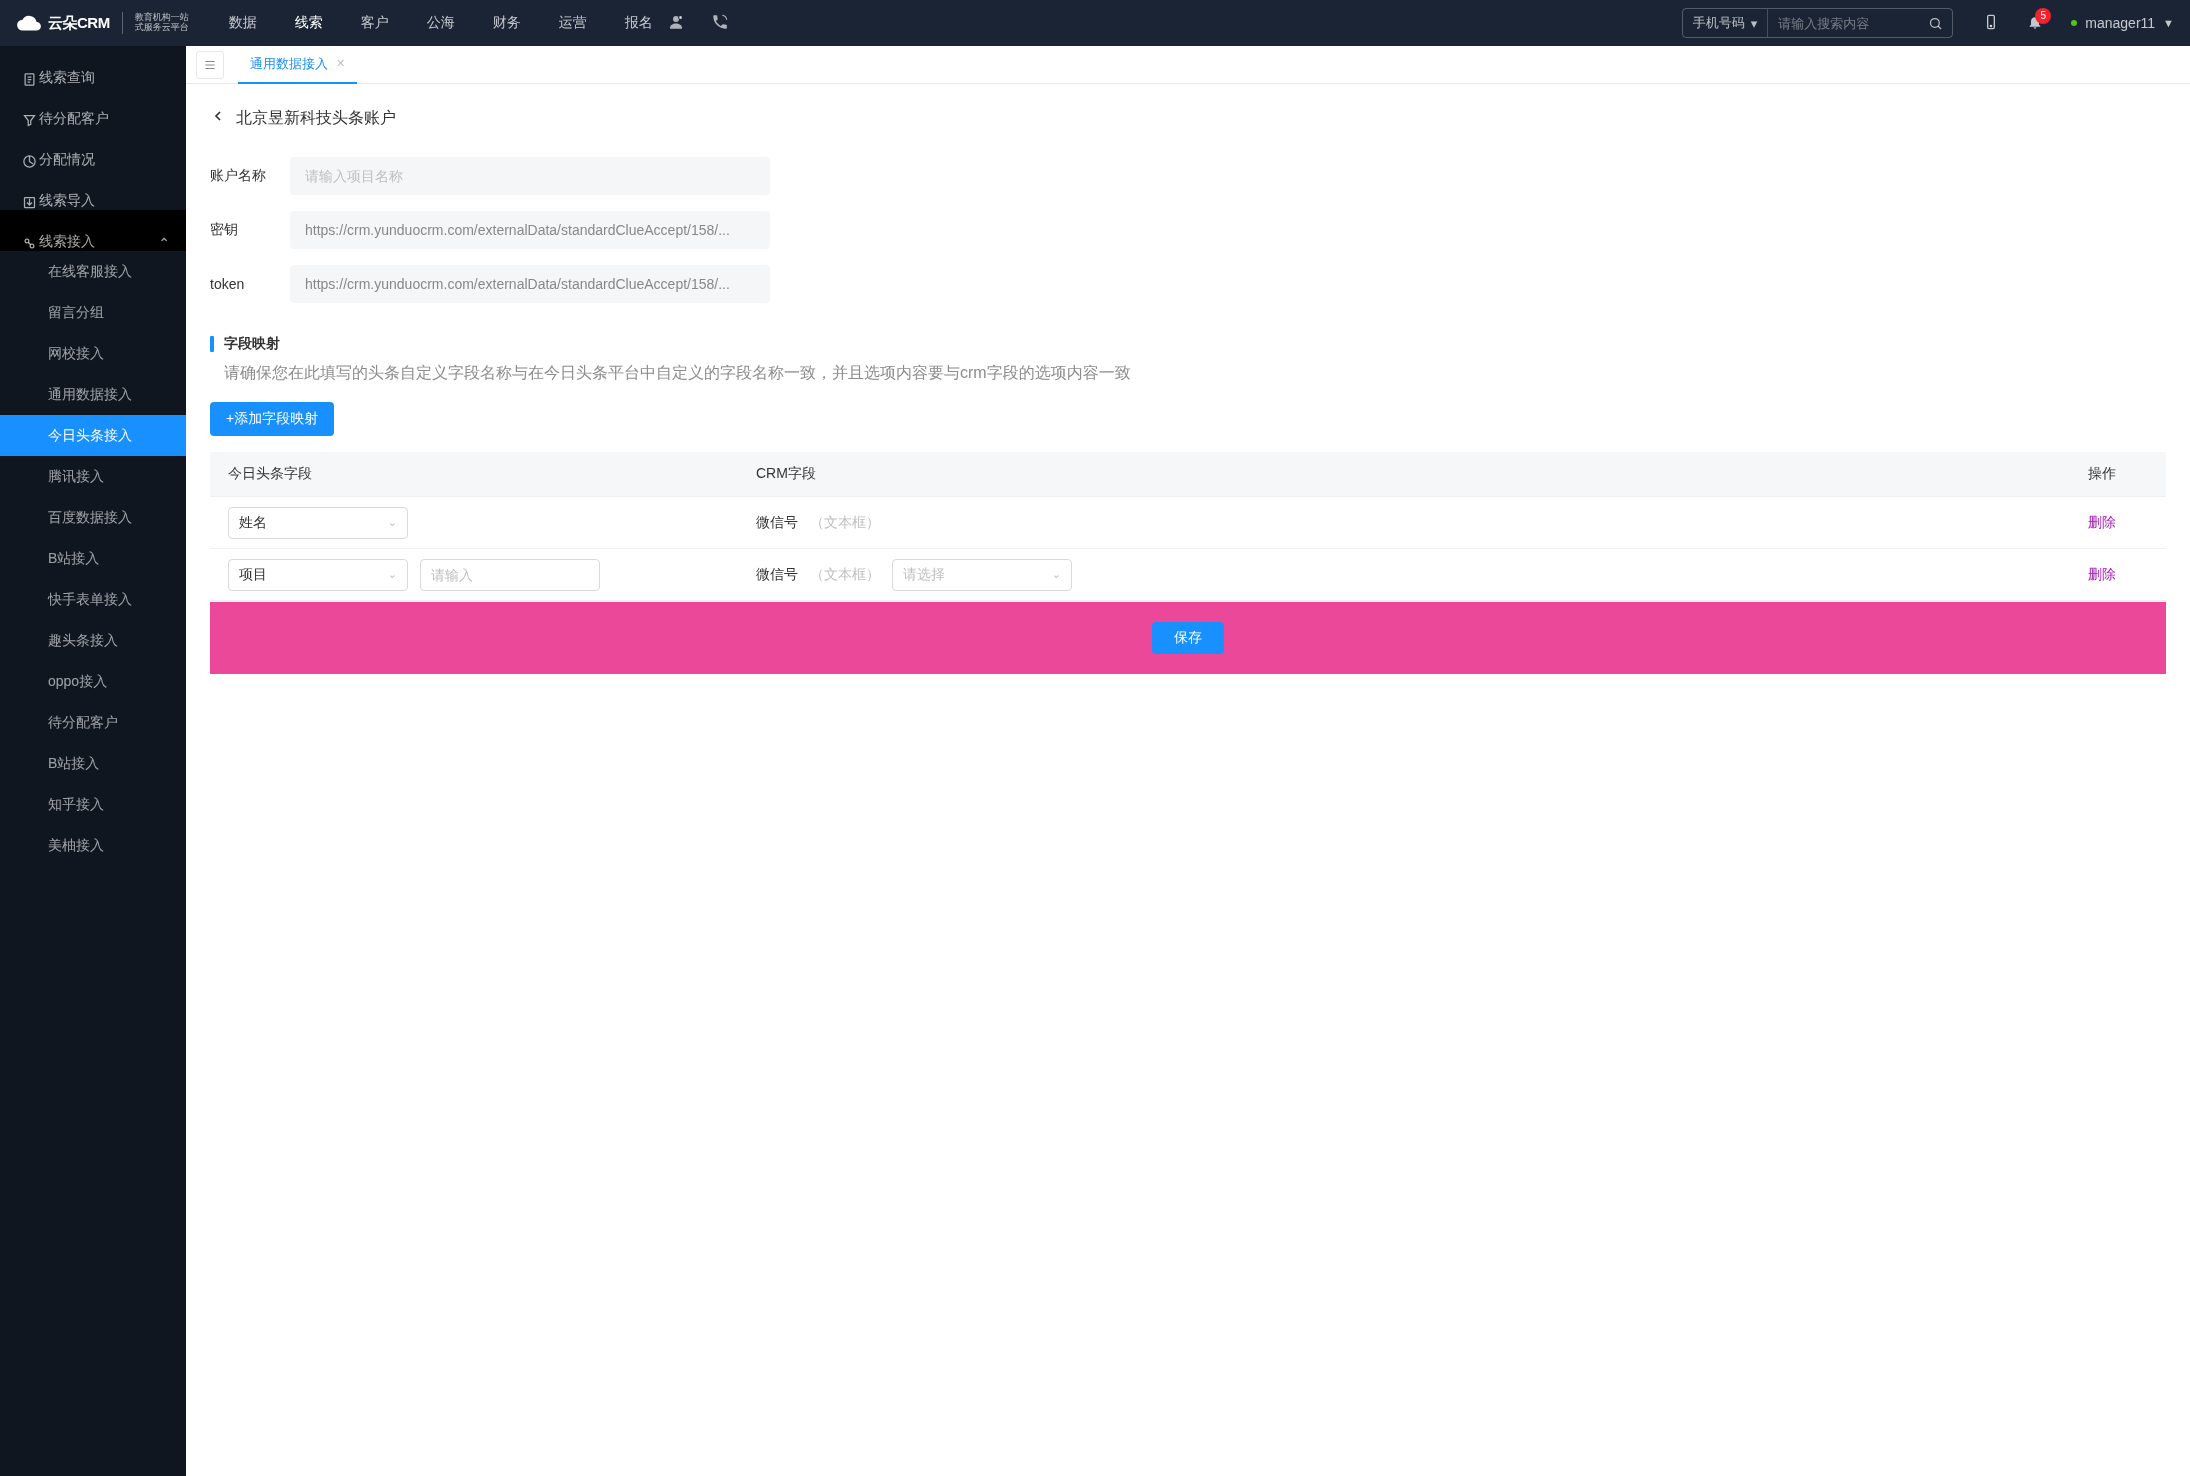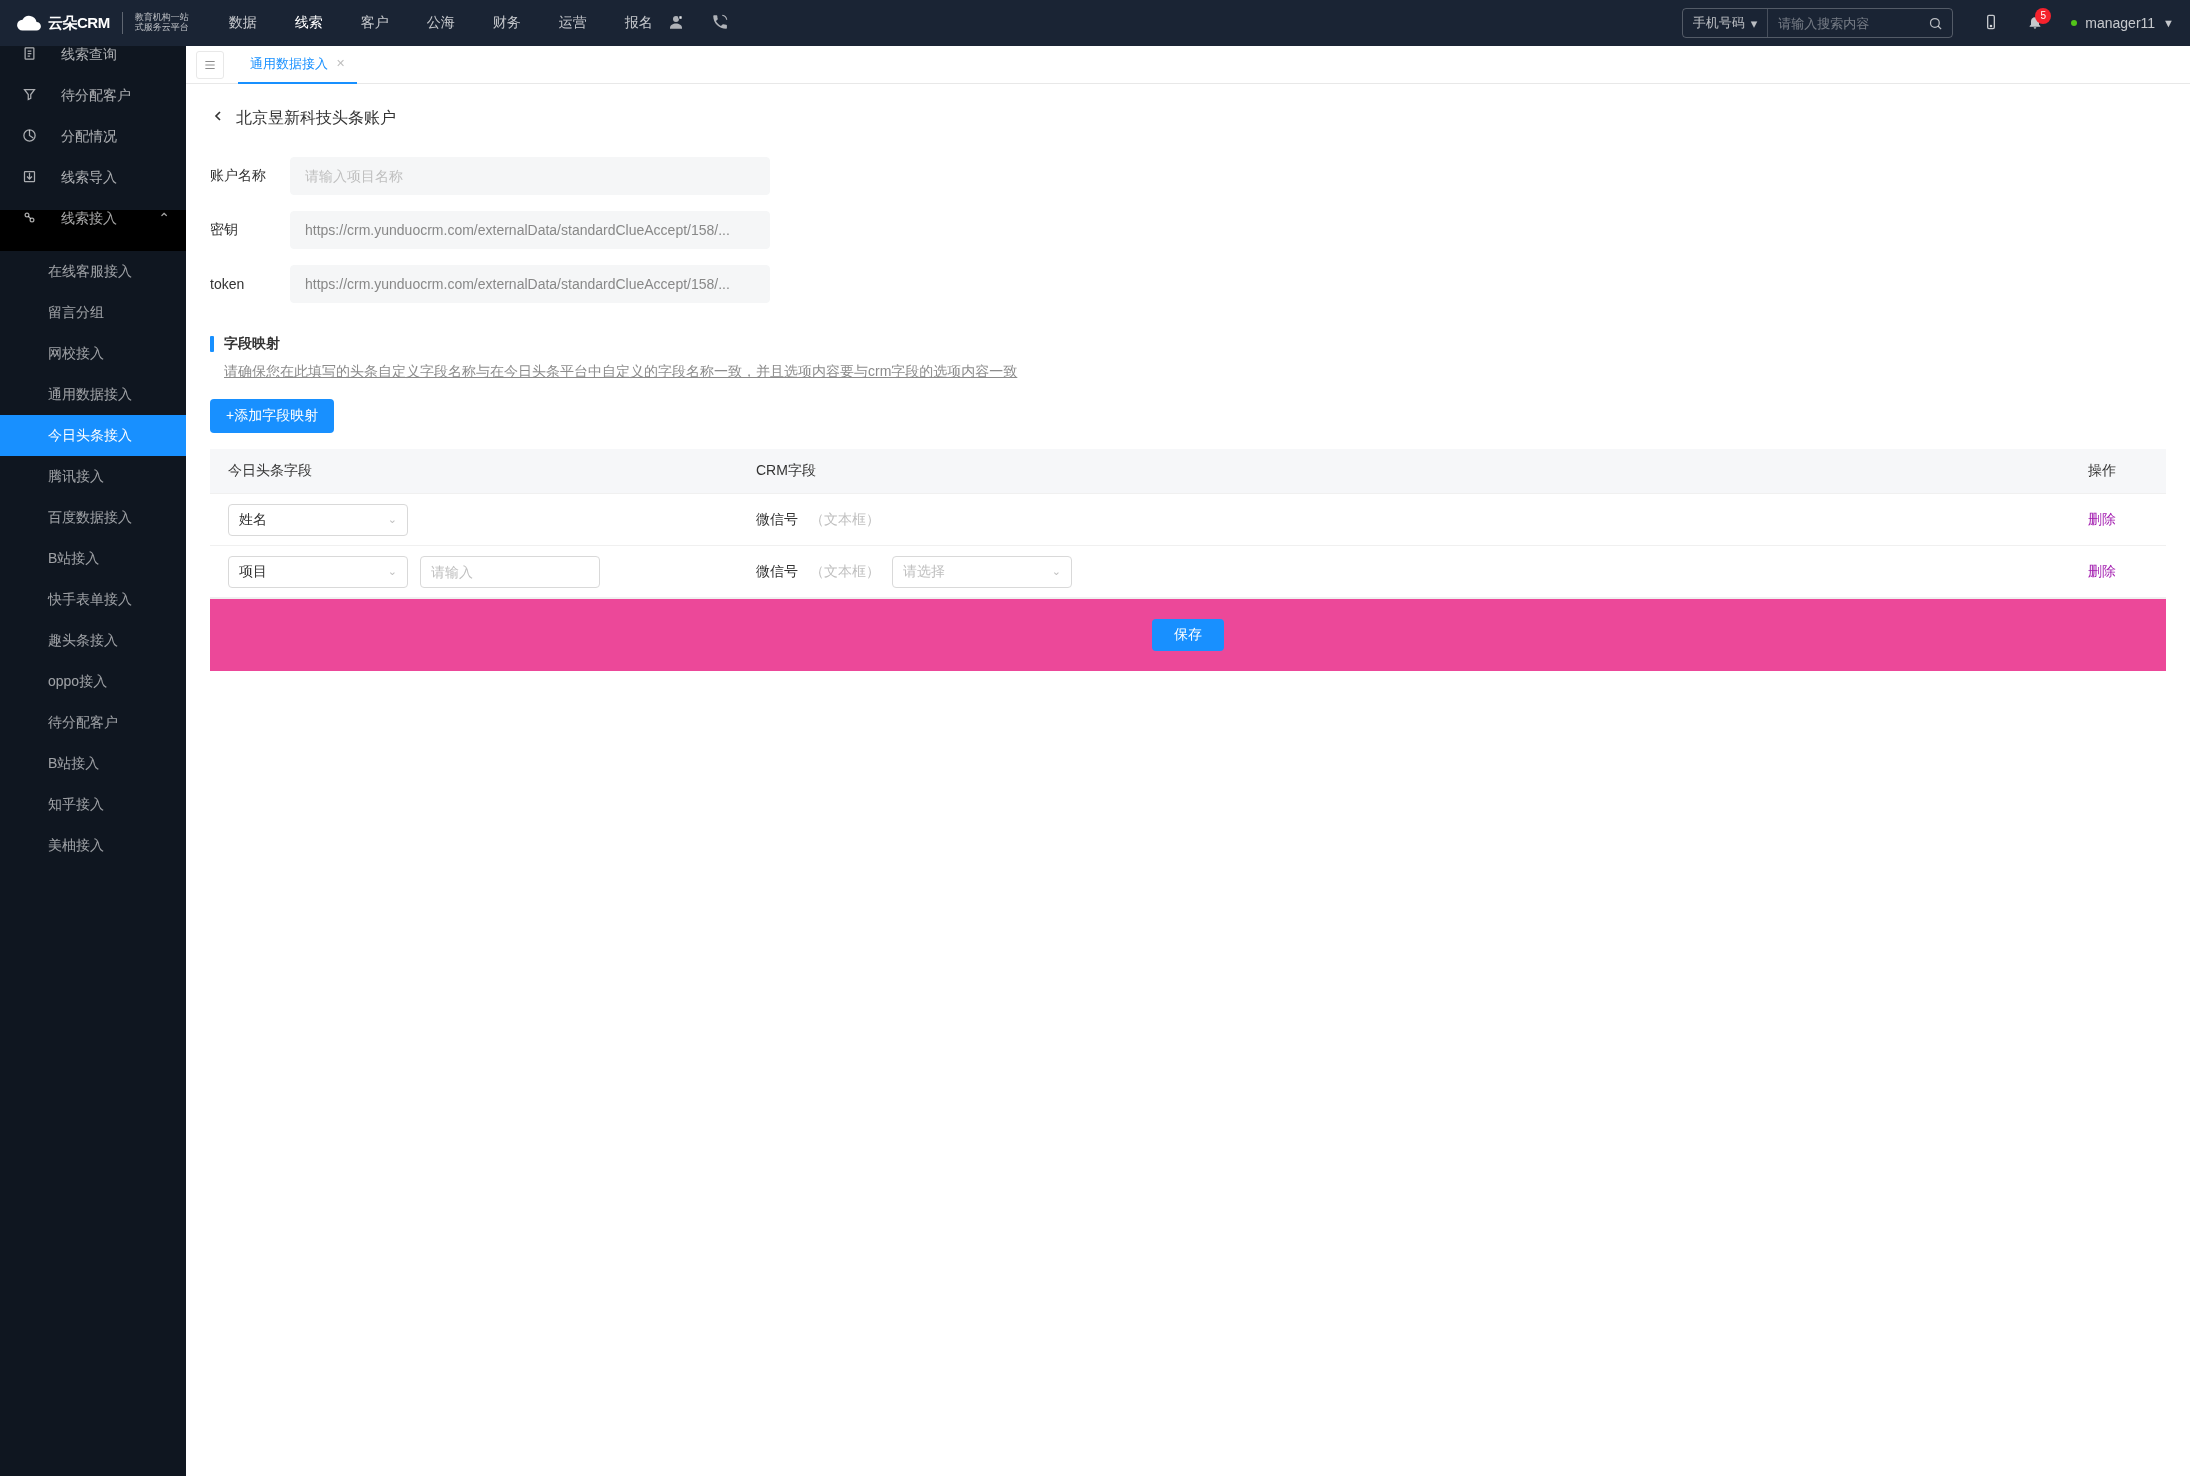--- a/index.html
+++ b/index.html
@@ -25,21 +25,21 @@
     .search-btn { width: 34px; display: flex; align-items: center; justify-content: center; color: rgba(255,255,255,0.7); cursor: pointer; }
     .hdr-right { display: flex; align-items: center; gap: 28px; margin-left: 30px; color: rgba(255,255,255,0.75); }
     .bell-wrap { position: relative; }
     .badge { position: absolute; top: -6px; right: -8px; background: #f5222d; color: #fff; font-size: 10px; min-width: 16px; height: 16px; border-radius: 8px; display: flex; align-items: center; justify-content: center; padding: 0 3px; }
     .user-grp { display: flex; align-items: center; gap: 8px; cursor: pointer; }
     .status-dot { width: 6px; height: 6px; border-radius: 50%; background: #52c41a; }
     
     
     .body-row { display: flex; flex: 1; min-height: 0; }
     .sidebar { width: 186px; background: #0f1620; flex-shrink: 0; overflow-y: auto; }
-    .side-item { height: 41px; display: flex; align-items: flex-start; padding-left: 22px; color: rgba(255,255,255,0.65); cursor: pointer; font-size: 14px; gap: 24px; position: relative; }
+    .side-item { height: 41px; display: flex; align-items: flex-end; padding-left: 22px; color: rgba(255,255,255,0.65); cursor: pointer; font-size: 14px; gap: 2px; position: relative; }
     .side-item.expanded { background: #000; }
     .side-item .chev { position: absolute; right: 16px; }
     .side-sub { height: 41px; display: flex; align-items: center; padding-left: 48px; color: rgba(255,255,255,0.6); cursor: pointer; font-size: 14px; }
     .side-sub.active { background: #1890ff; color: #fff; }
     .s-icon { width: 15px; height: 15px; display: inline-flex; align-items: center; justify-content: center; }
     
     
     .main { flex: 1; display: flex; flex-direction: column; background: #fff; min-width: 0; }
     .tabbar { height: 38px; display: flex; align-items: center; border-bottom: 1px solid #e8e8e8; padding-left: 10px; }
     .collapse-btn { width: 28px; height: 28px; display: flex; align-items: center; justify-content: center; border: 1px solid #e8e8e8; border-radius: 3px; color: #8c8c8c; cursor: pointer; margin-right: 14px; }
@@ -53,21 +53,21 @@
     
     .form-row { display: flex; align-items: center; margin-bottom: 16px; }
     .form-label { width: 72px; text-align: left; margin-right: 8px; color: #333; font-size: 14px; }
     .form-input { width: 480px; height: 38px; background: #f5f6f7; border: 1px solid #f5f6f7; border-radius: 4px; padding: 0 14px; font-size: 14px; color: #666; outline: none; }
     .form-input.ro { color: #888; white-space: nowrap; overflow: hidden; text-overflow: ellipsis; display: flex; align-items: center; }
     .form-input::placeholder { color: #bfbfbf; }
     
     .section-head { display: flex; align-items: center; gap: 10px; margin-top: 32px; margin-bottom: 10px; }
     .section-bar { width: 4px; height: 16px; background: #1890ff; border-radius: 1px; }
     .section-title { font-size: 14px; font-weight: 600; }
-    .section-desc { color: #8c8c8c; font-size: 14px; margin-bottom: 18px; padding-left: 14px; text-decoration: underline; }
+    .section-desc { color: #8c8c8c; font-size: 16px; margin-bottom: 18px; padding-left: 14px; }
     
     .btn-primary { background: #1890ff; color: #fff; border: none; height: 34px; padding: 0 16px; border-radius: 4px; font-size: 14px; cursor: pointer; }
     
     .table { margin-top: 16px; border-bottom: 1px solid #f0f0f0; }
     .thead, .trow { display: flex; align-items: center; padding: 0 18px; gap: 28px; }
     .thead { height: 44px; background: #f6f7f9; color: #333; font-weight: 500; }
     .trow { height: 52px; border-top: 1px solid #f0f0f0; }
     .col-tt { flex: 0 0 500px; display: flex; gap: 12px; align-items: center; }
     .col-crm { flex: 1; display: flex; gap: 12px; align-items: center; }
     .col-act { flex: 0 0 60px; text-align: left; }

